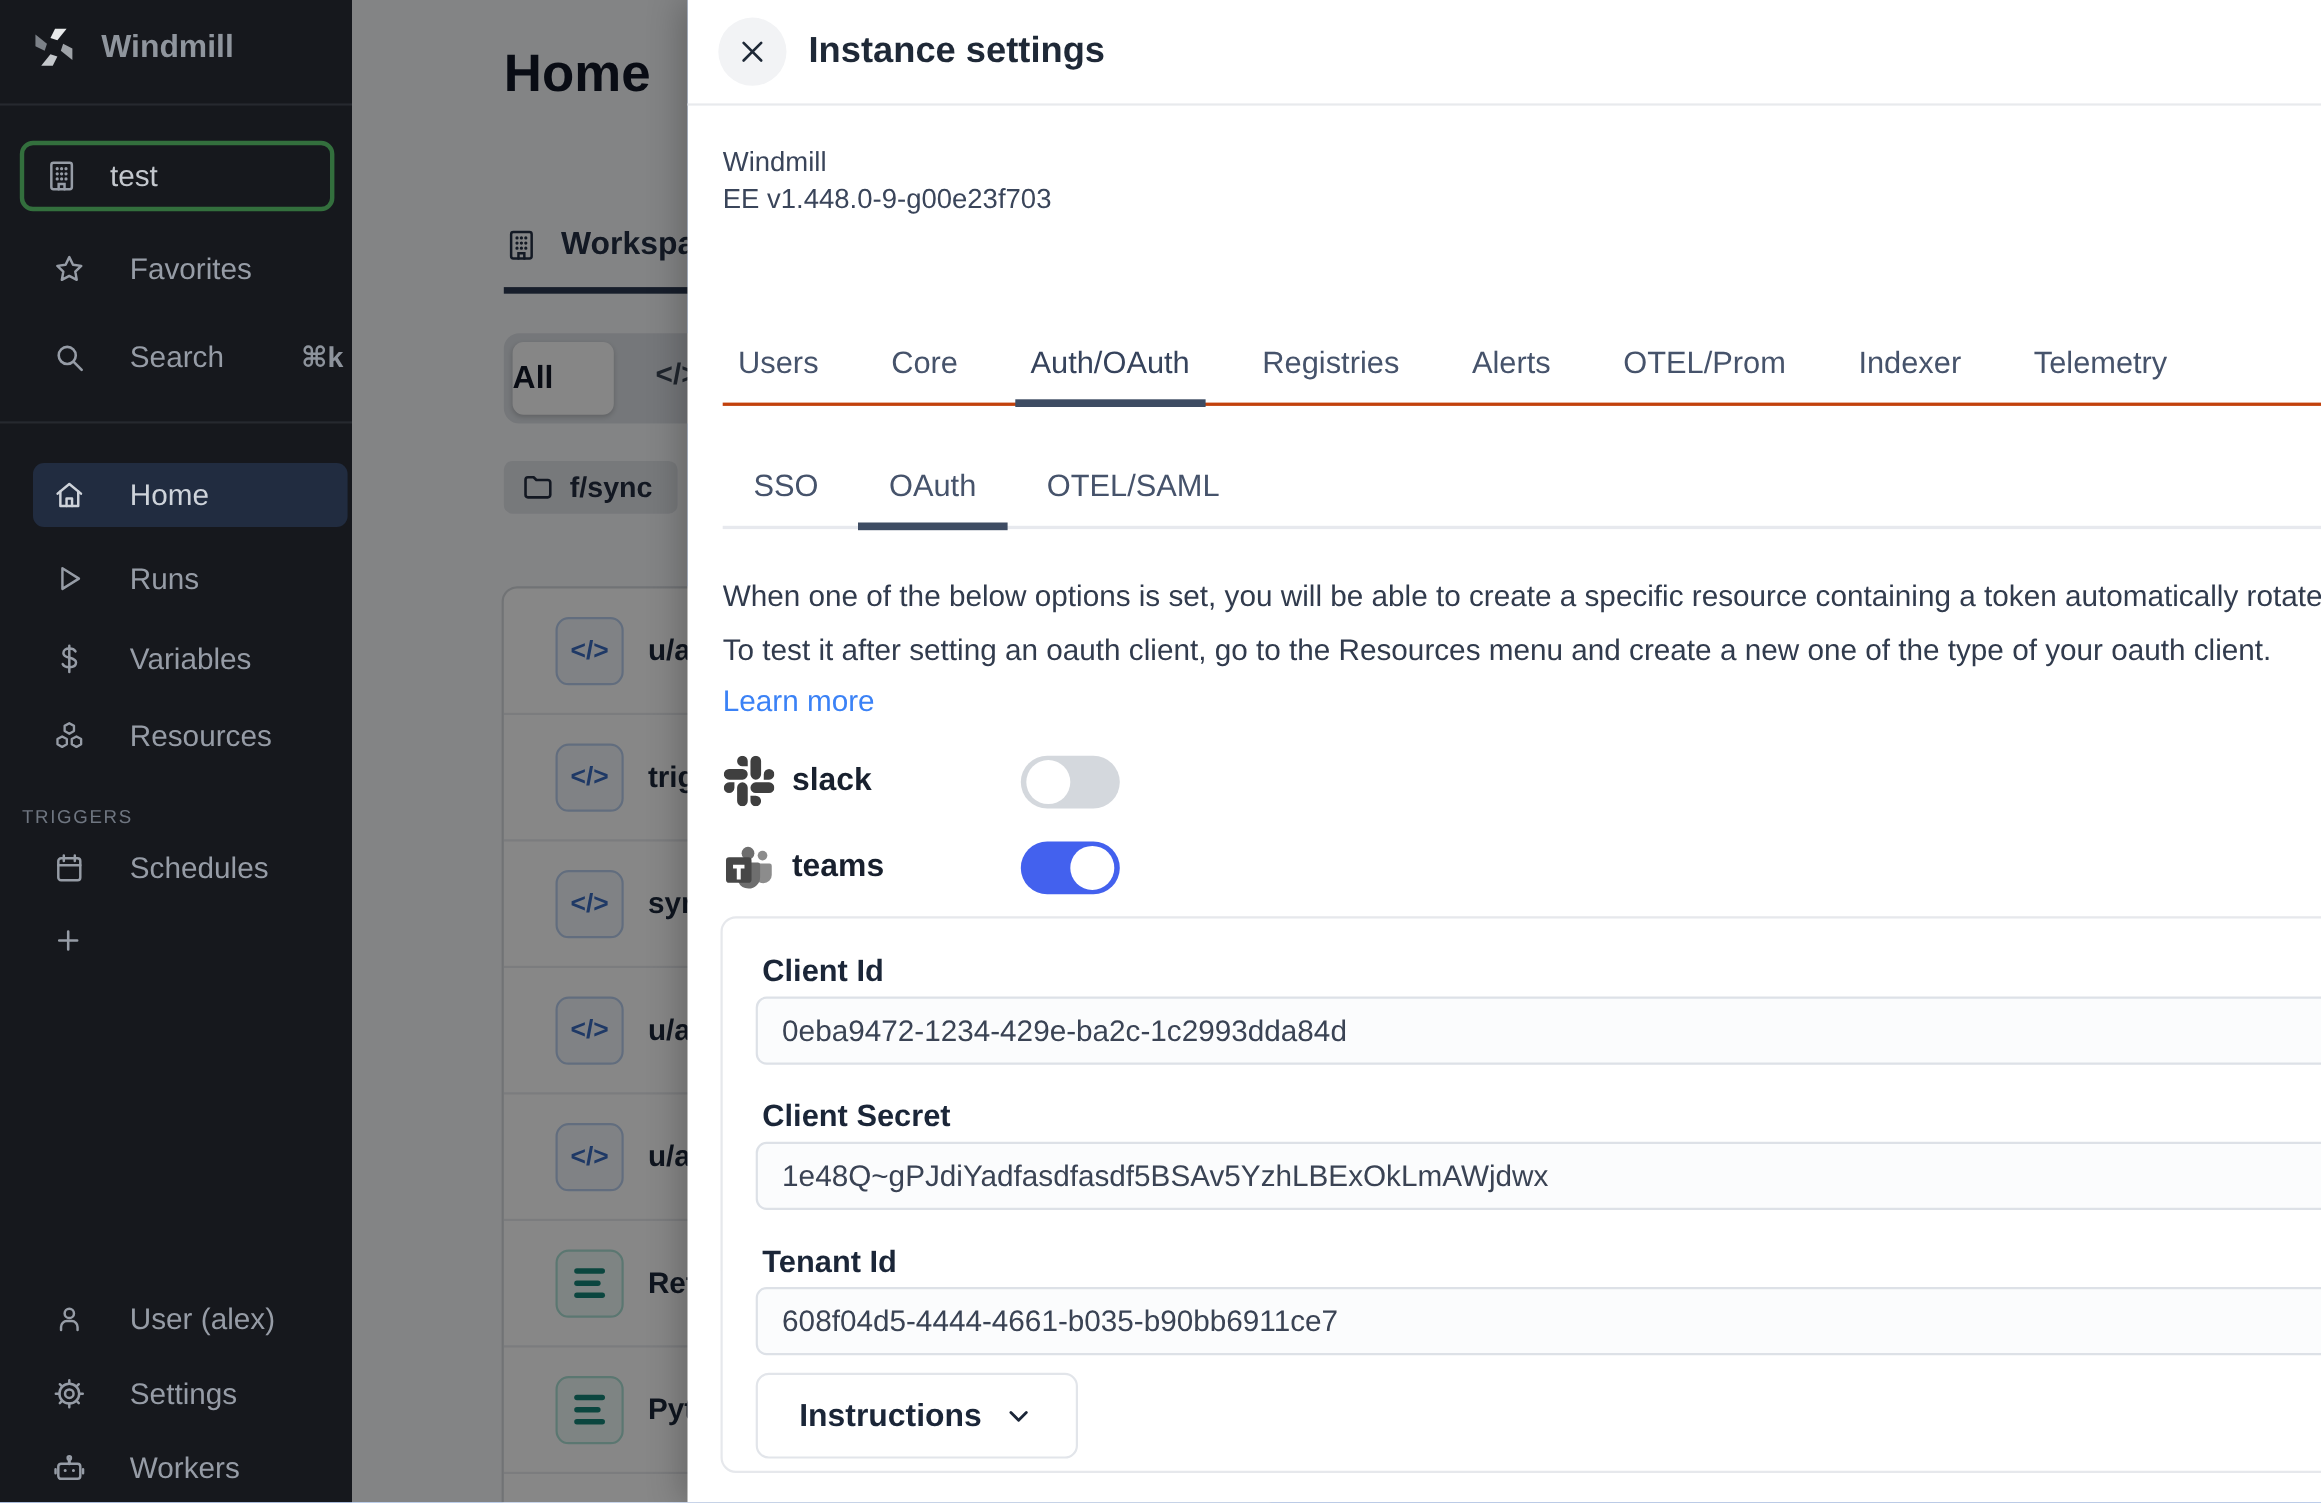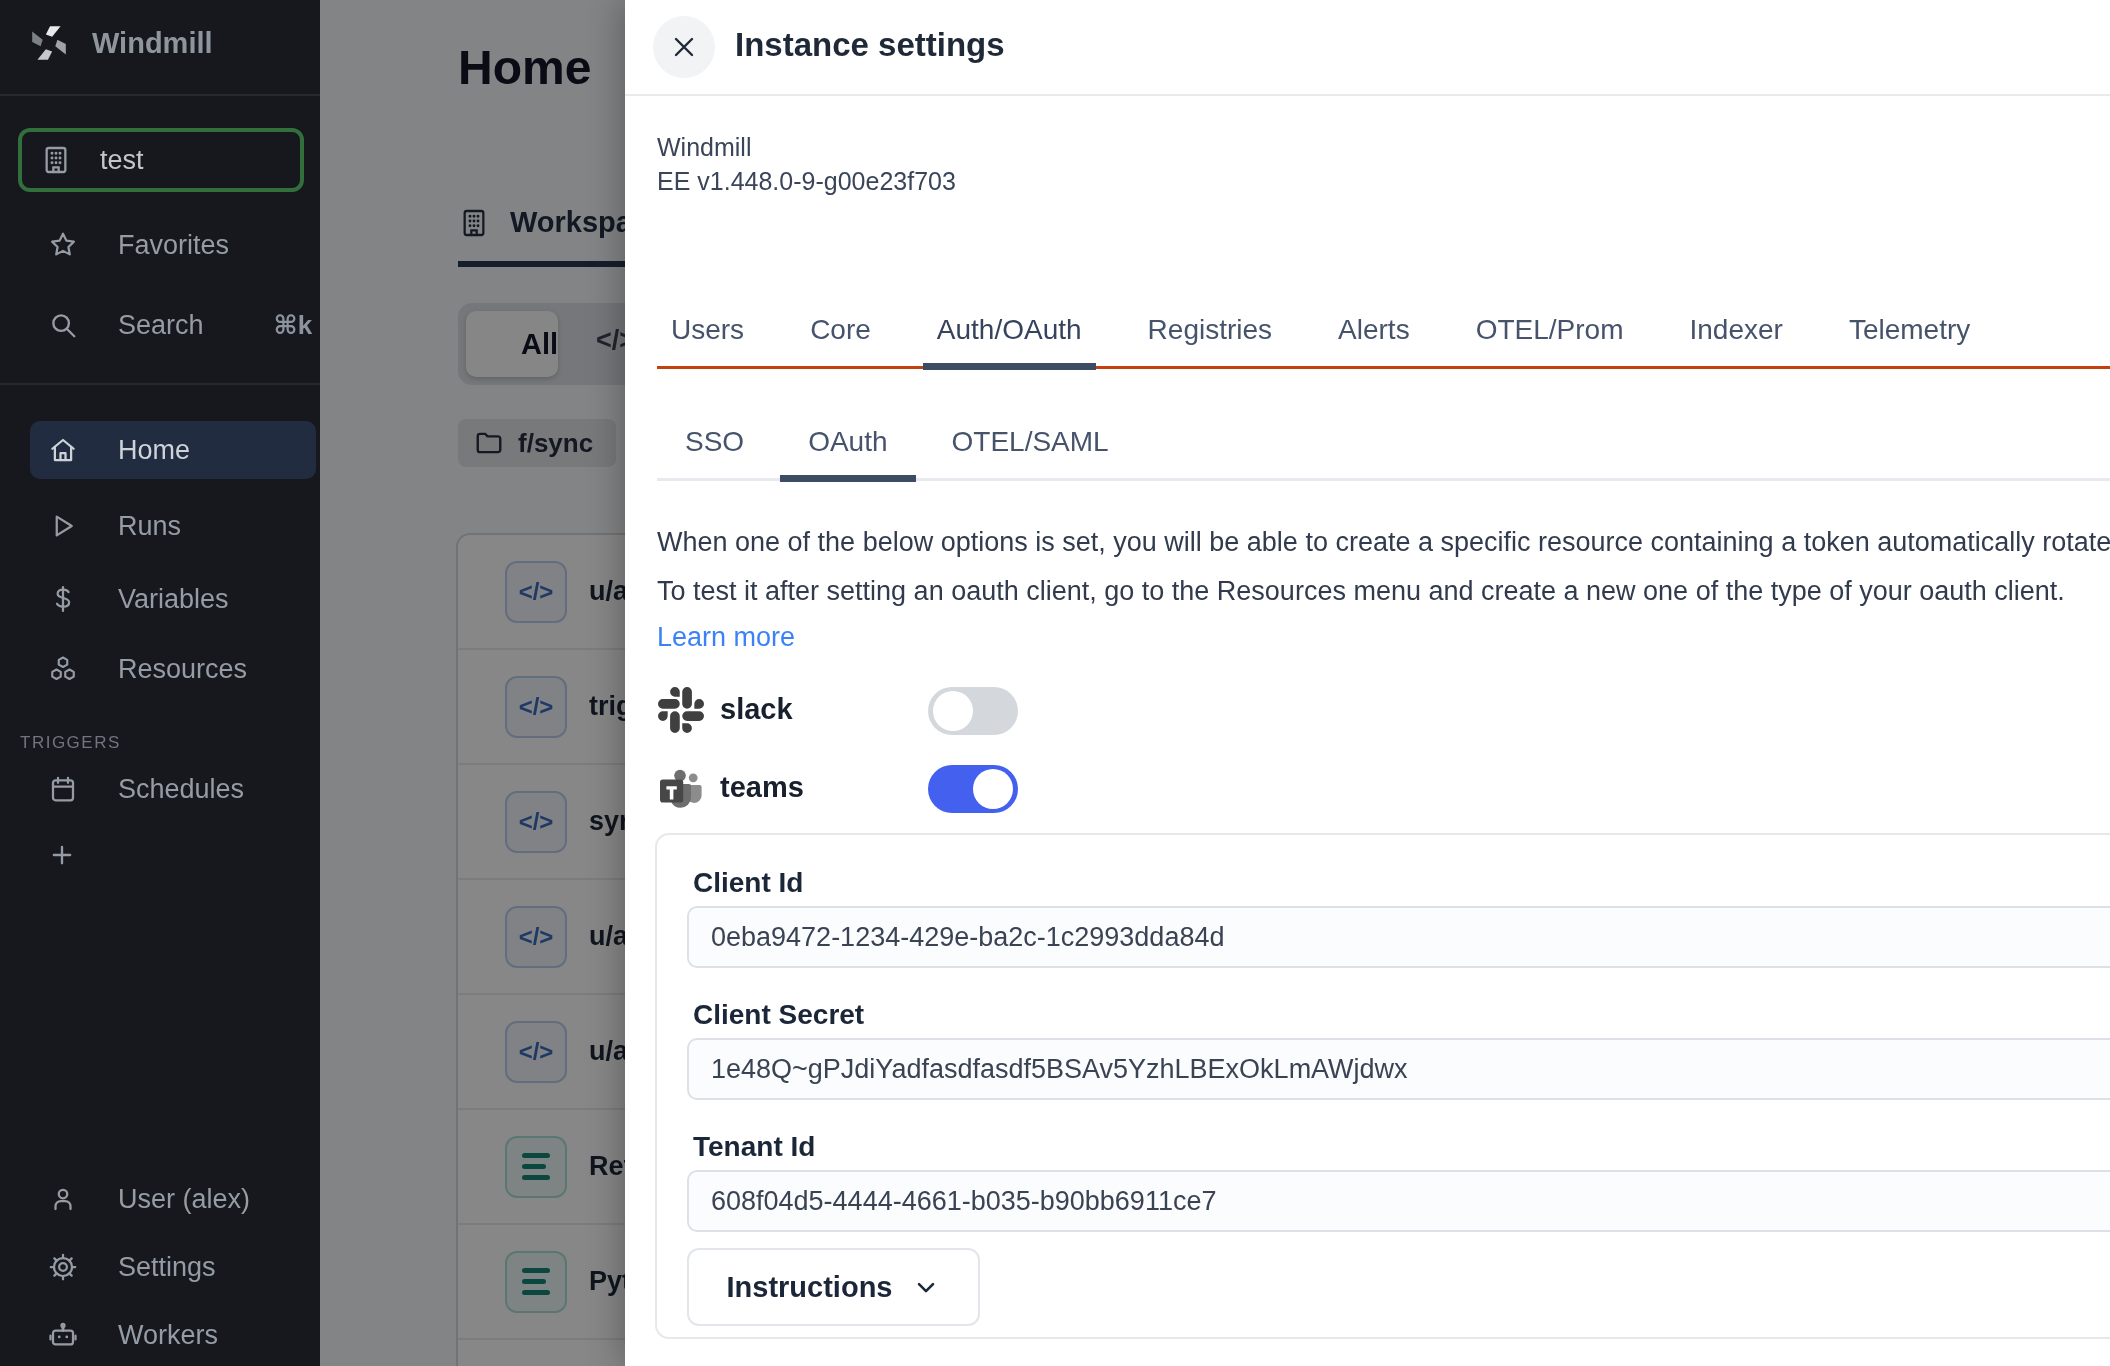--- a/index.html
+++ b/index.html
@@ -21,21 +21,21 @@
   .kbd { margin-left:30px; font-weight:700; color:#8d939c; font-size:26px; }
   .section-label { position:absolute; left:20px; color:#6f7681; font-size:17px; letter-spacing:1.5px; font-weight:500; }
 
   
   .main { position:absolute; left:320px; top:0; width:305px; height:1366px; background:#f8fafc; overflow:visible; z-index:1; }
   .page-title { position:absolute; left:138px; top:40px; font-size:48px; font-weight:800; color:#111827; }
   .ws-tab { position:absolute; left:138px; top:206px; width:490px; display:flex; align-items:center; gap:20px;
             font-size:29px; font-weight:600; color:#253044; padding-bottom:22px; border-bottom:6px solid #2c3a52; }
   .filter-group { position:absolute; left:138px; top:303px; width:487px; height:82px; background:#dde1e6; border-radius:14px; }
   .all-chip { position:absolute; left:8px; top:8px; width:92px; height:66px; background:#fefefe; border-radius:10px;
-              display:flex; align-items:center; justify-content:flex-end; font-size:29px; font-weight:700; color:#111827;
+              display:flex; align-items:center; justify-content:flex-start; font-size:29px; font-weight:700; color:#111827;
               box-shadow:0 2px 5px rgba(0,0,0,.18); }
   .code-filter { position:absolute; left:138px; top:22px; font-size:27px; font-weight:700; color:#3c4656; }
   .folder-chip { position:absolute; left:138px; top:419px; height:48px; width:158px; background:#e1e4e9; border-radius:8px;
                  display:flex; align-items:center; gap:14px; padding:0 16px; font-size:26px; font-weight:700; color:#242e40; overflow:hidden; }
   .item-list { position:absolute; left:136px; top:533px; width:700px; height:900px; background:#fff;
                border:2px solid #d5d9de; border-radius:14px; overflow:hidden; }
   .row { height:115px; border-bottom:2px solid #e8eaee; display:flex; align-items:center; gap:22px; padding-left:47px; }
   .row-icon { width:62px; height:62px; border-radius:12px; display:flex; align-items:center; justify-content:center; }
   .row-icon.script { border:2px solid #b9cfee; background:#f2f6fc; color:#3b6cc0; font-size:24px; font-weight:700; }
   .row-icon.flow { border:2px solid #ace0d6; background:#effaf7; }

